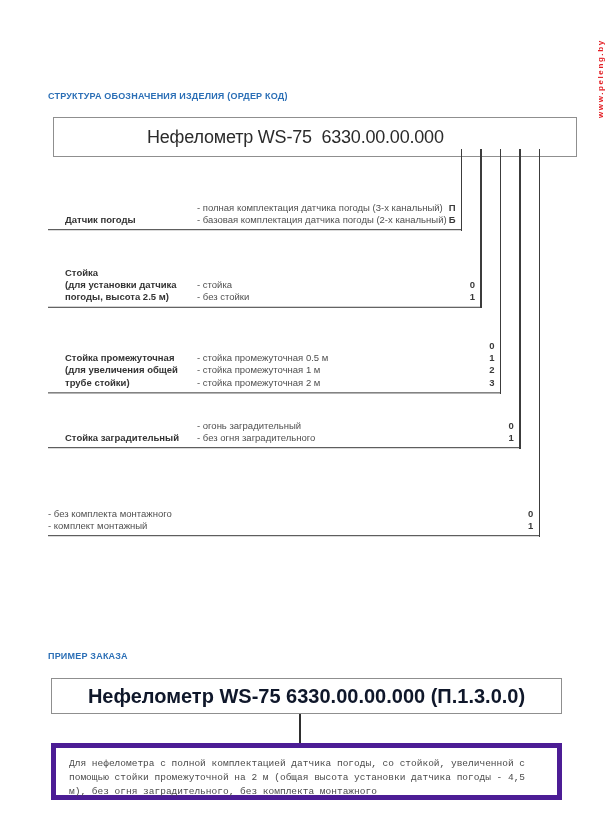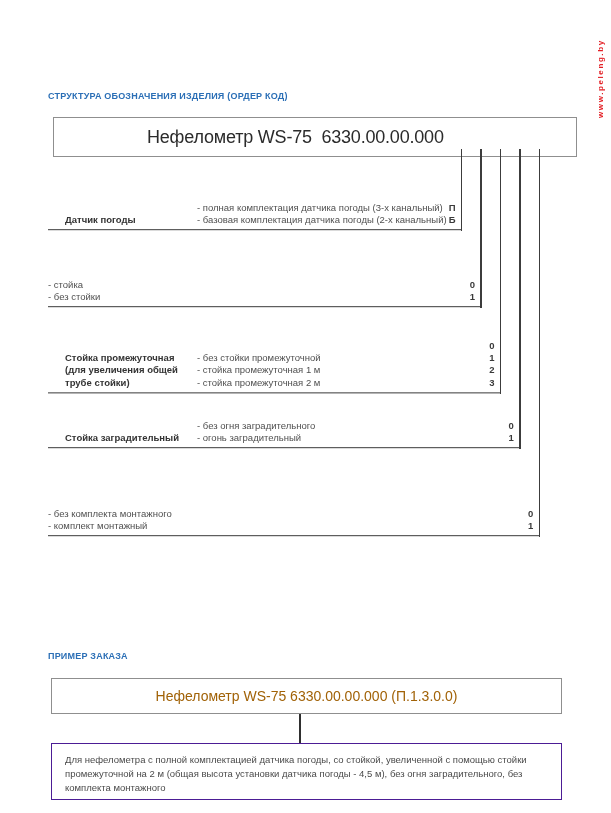--- a/index.html
+++ b/index.html
@@ -56,26 +56,27 @@
   }
   .connector {
     position:absolute; width:1.5px; background:#3c3c3c;
   }
 
   
   #example-box { left:51px; top:678px; width:511px; height:36px; }
   .example-line {
     position:absolute; left:0; top:0; right:0; bottom:0;
     display:flex; align-items:center; justify-content:center;
-    font-size:14px; color:#a16207; white-space:pre;
+    font-size:20px; color:#0f172a; white-space:pre;font-weight:bold;
   }
   #example-connector { left:299px; top:714px; height:29px; width:1.5px; position:absolute; background:#2f2f2f; }
   #desc-box {
     left:51px; top:743px; width:511px; height:57px;
-    border:1px solid #4c1d95;
+    border:5px solid #4c1d95;
+    font-family:Liberation Mono, monospace;
   }
   .desc-text {
     padding:9px 14px 0 13px; font-size:9.5px; line-height:14px; color:#4a4a4a; max-width:495px;
   }
 </style>
 </head>
 <body>
 
 <div id="page">
 
@@ -95,54 +96,59 @@
         <div class="od-options">
           <div>- полная комплектация датчика погоды (3-х канальный)</div>
           <div>- базовая комплектация датчика погоды (2-х канальный)</div>
         </div>
         <div class="od-codes">
           <div>П</div>
           <div>Б</div>
         </div>
       </div>
       <div class="od-row" style="top: 307.5px; width: 433.016px;">
+        <div class="od-label">
+          <div>Стойка</div>
+          <div>(для установки датчика</div>
+          <div>погоды, высота 2.5 м)</div>
+        </div>
         <div class="od-options">
           <div>- стойка</div>
           <div>- без стойки</div>
         </div>
         <div class="od-codes">
           <div>0</div>
           <div>1</div>
         </div>
       </div>
       <div class="od-row" style="top: 393.5px; width: 452.438px;">
         <div class="od-label">
           <div>Стойка промежуточная</div>
           <div>(для увеличения общей</div>
           <div>трубе стойки)</div>
         </div>
         <div class="od-options">
-          <div>- без стойки промежуточной</div>
+          <div>- стойка промежуточная 0.5 м</div>
           <div>- стойка промежуточная 1 м</div>
           <div>- стойка промежуточная 2 м</div>
         </div>
         <div class="od-codes">
           <div>0</div>
           <div>1</div>
           <div>2</div>
           <div>3</div>
         </div>
       </div>
       <div class="od-row" style="top: 448.5px; width: 471.859px;">
         <div class="od-label">
           <div>Стойка заградительный</div>
         </div>
         <div class="od-options">
+          <div>- огонь заградительный</div>
           <div>- без огня заградительного</div>
-          <div>- огонь заградительный</div>
         </div>
         <div class="od-codes">
           <div>0</div>
           <div>1</div>
         </div>
       </div>
       <div class="od-row" style="top: 536.5px; width: 491.281px;">
         <div class="od-options">
           <div>- без комплекта монтажного</div>
           <div>- комплект монтажный</div>

